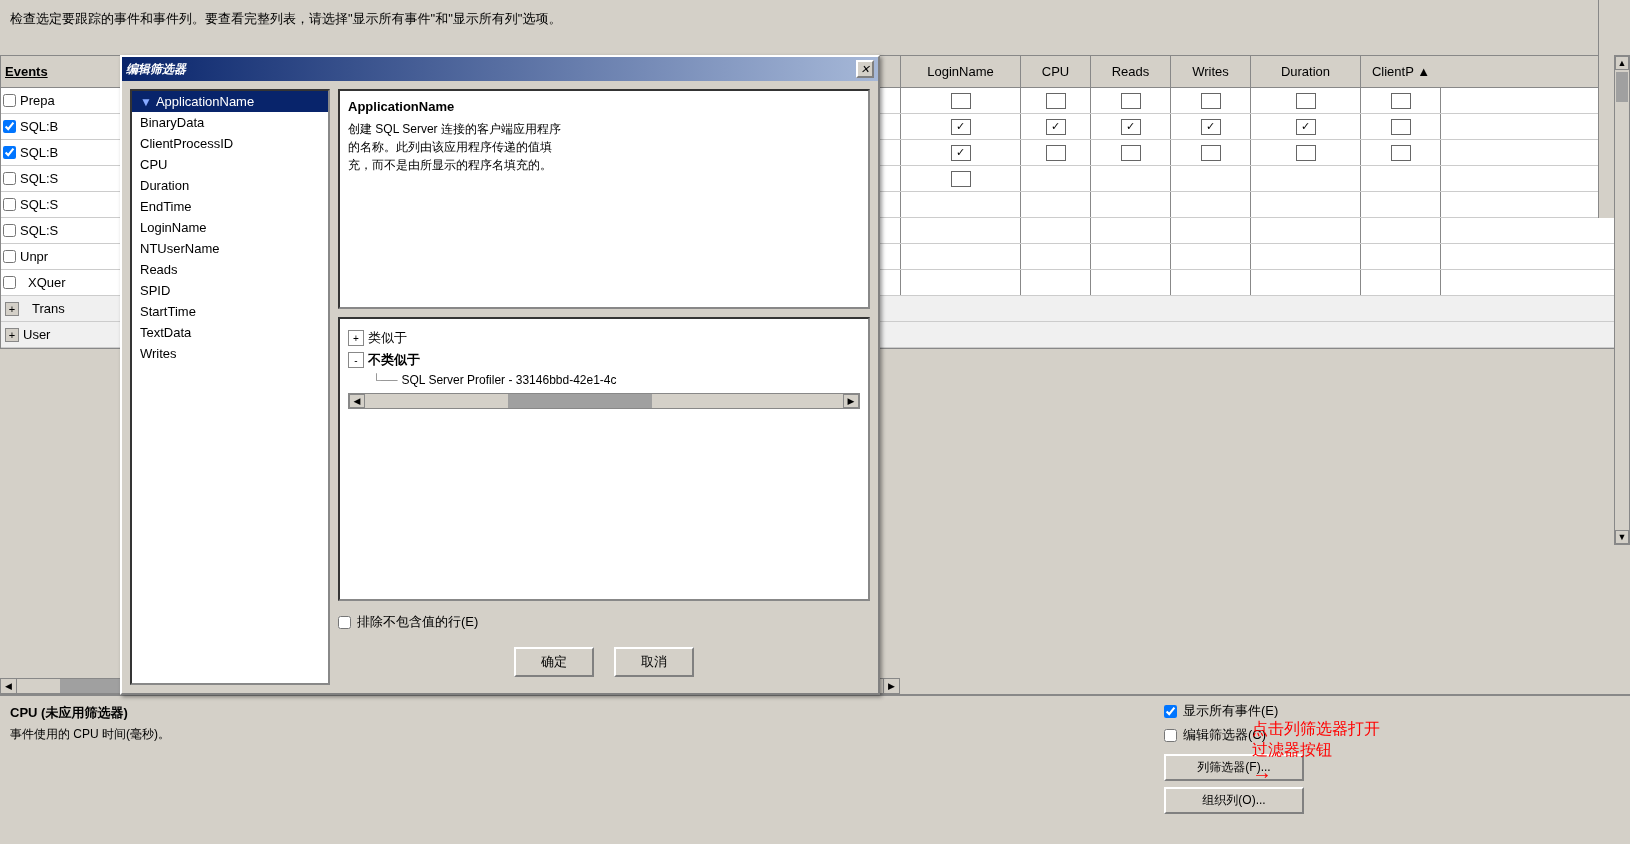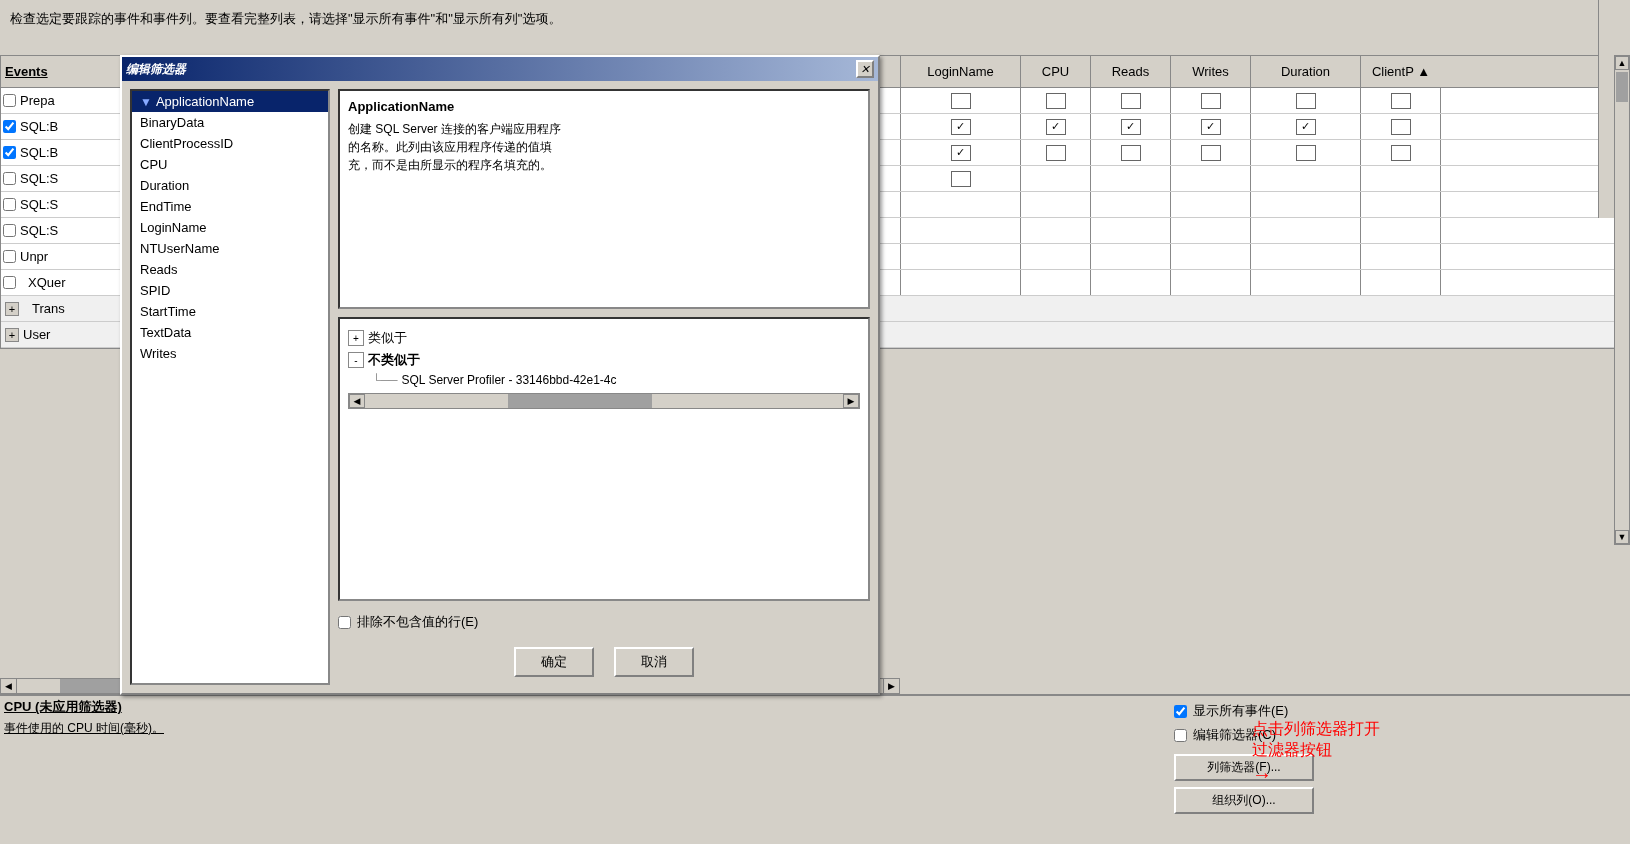--- a/index.html
+++ b/index.html
@@ -589,26 +589,26 @@
     </div>
     <div style="width:14px; height:14px; border:1px solid #888; display:flex; align-items:center; justify-content:center; font-size:9px;">▼</div>
   </div>
 
   <div style="position:absolute; top:55px; right:0; width:16px; height:490px;">
     
   </div>
 
   <div style="position:absolute; bottom:0; left:0; width:100%; height:150px; background:#d4d0c8; border-top:2px solid #888;">
 
-    <div style="position:absolute; bottom:0; left:0; width:450px; height:150px; padding:4px;text-decoration:underline;">
+    <div style="position:absolute; bottom:0; left:0; width:450px; height:150px; padding:10px;">
       <div style="font-weight:bold; font-size:13px;">CPU (未应用筛选器)</div>
       <div style="font-size:12px; margin-top:4px;">事件使用的 CPU 时间(毫秒)。</div>
     </div>
 
-    <div style="position:absolute; bottom:0; right:4px; width:460px; height:150px; padding:8px;">
+    <div style="position:absolute; bottom:0; right:14px; width:460px; height:150px; padding:8px;">
 
       <div style="display:flex; align-items:center; gap:6px; margin-bottom:6px;">
         <input type="checkbox" checked="" style="">
         <span>显示所有事件(E)</span>
       </div>
 
       <div style="display:flex; align-items:center; gap:6px; margin-bottom:10px;">
         <input type="checkbox" style="">
         <span>编辑筛选器(C)</span>
       </div>

